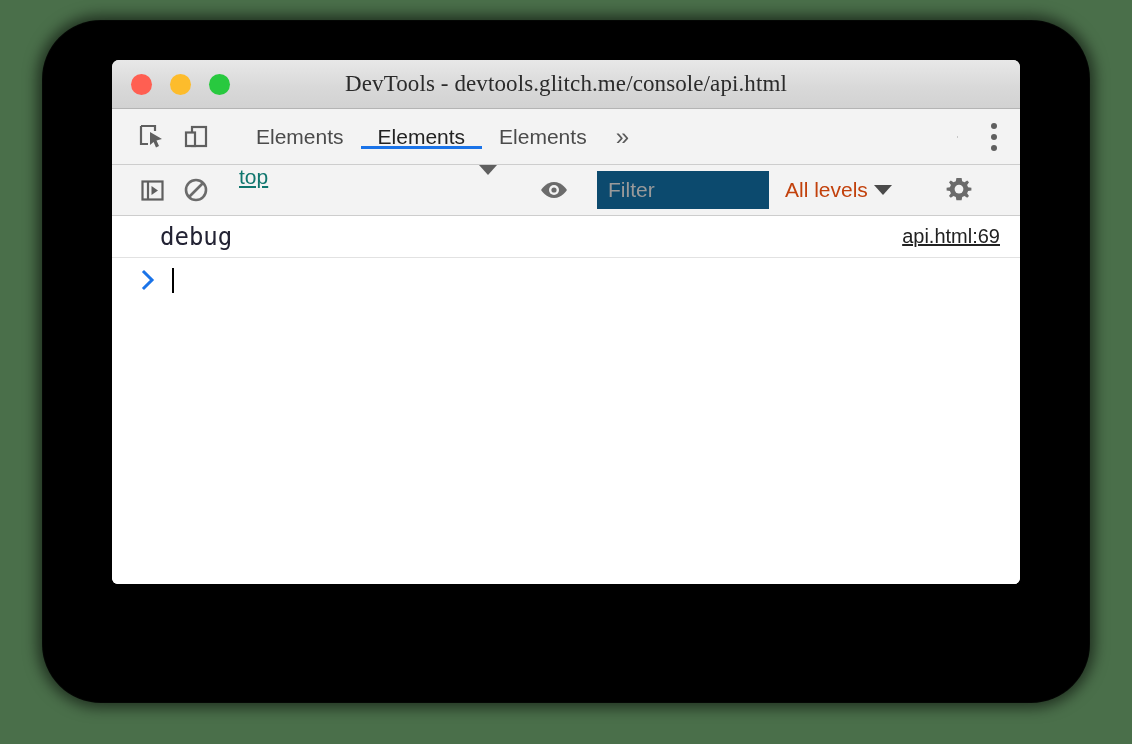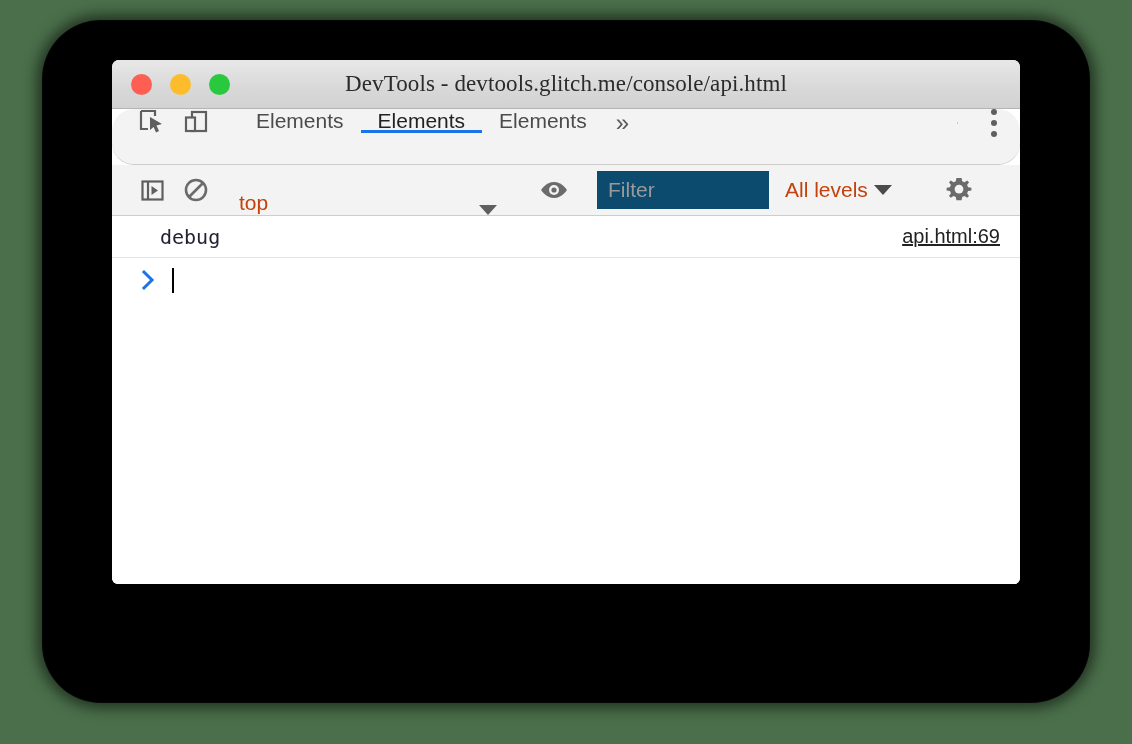--- a/index.html
+++ b/index.html
@@ -75,23 +75,22 @@
     letter-spacing: 0.1px;
   }
 
   
   #tabbar {
     height: 55px;
     flex: 0 0 55px;
     background: #f3f3f3;
     border-bottom: 1px solid #cdcdcd;
     display: flex;
-    align-items: flex-start;
+    align-items: center;
     position: relative;
-    border-radius: 22px;
   }
   .tb-icon-btn {
     width: 44px;
     display: flex;
     align-items: center;
     justify-content: center;
   }
   #inspect-btn { margin-left: 18px; }
   .vdivider {
     width: 1px;
@@ -143,25 +142,26 @@
     flex: 0 0 50px;
     background: #f3f3f3;
     border-bottom: 1px solid #cdcdcd;
     display: flex;
     align-items: center;
     position: relative;
   }
   #sidebar-toggle { margin-left: 18px; }
   #context-select {
     display: flex;
-    align-items: flex-end;
+    align-items: flex-start;
     width: 272px;
     height: 100%;
     font-size: 21px;
-    color: #c2410c;
+    color: #0f766e;
+    text-decoration: underline;
   }
   #context-label { flex: 1; }
   .caret-down {
     width: 0; height: 0;
     border-left: 9px solid transparent;
     border-right: 9px solid transparent;
     border-top: 10px solid #5f5f5f;
     margin-right: 14px;
   }
   #filter-input {
@@ -198,21 +198,21 @@
     height: 42px;
     flex: 0 0 42px;
     border-bottom: 1px solid #e2e2e2;
     display: flex;
     align-items: center;
     padding: 0 20px 0 48px;
     box-sizing: border-box;
   }
   .msg-text {
     font-family: "DejaVu Sans Mono", "Liberation Mono", monospace;
-    font-size: 20px;
+    font-size: 24px;
     color: #222233;
   }
   .msg-source {
     margin-left: auto;
     font-family: Liberation Sans, sans-serif;
     font-size: 20px;
     color: #222222;
     text-decoration: underline;
   }
   #prompt-row {

